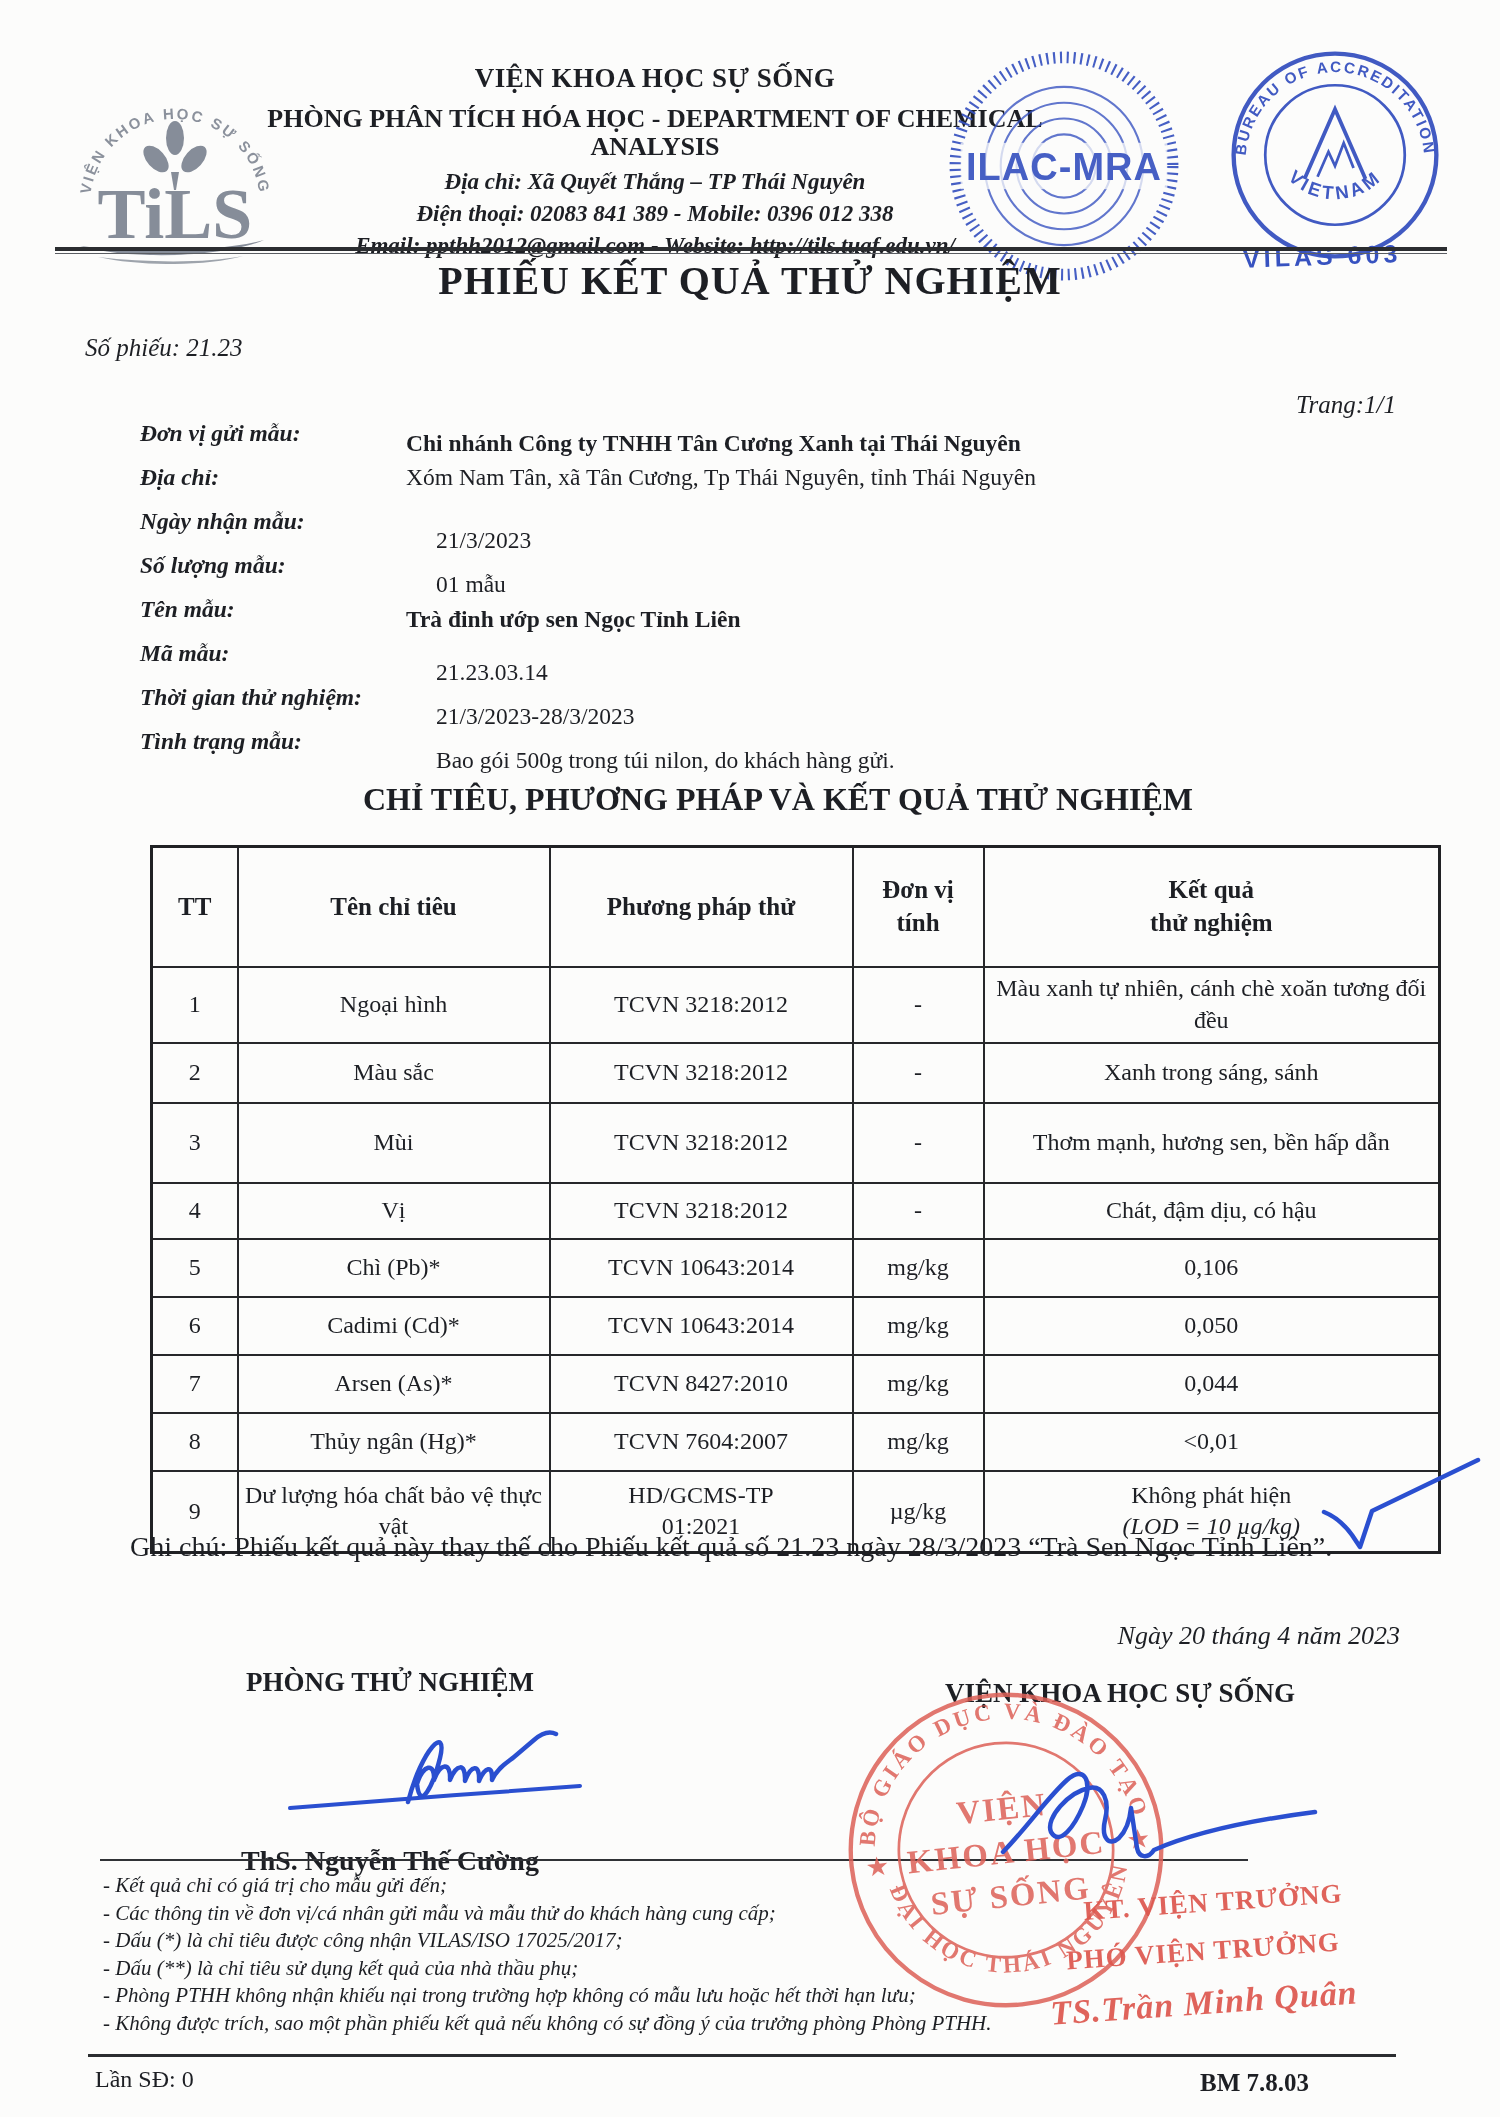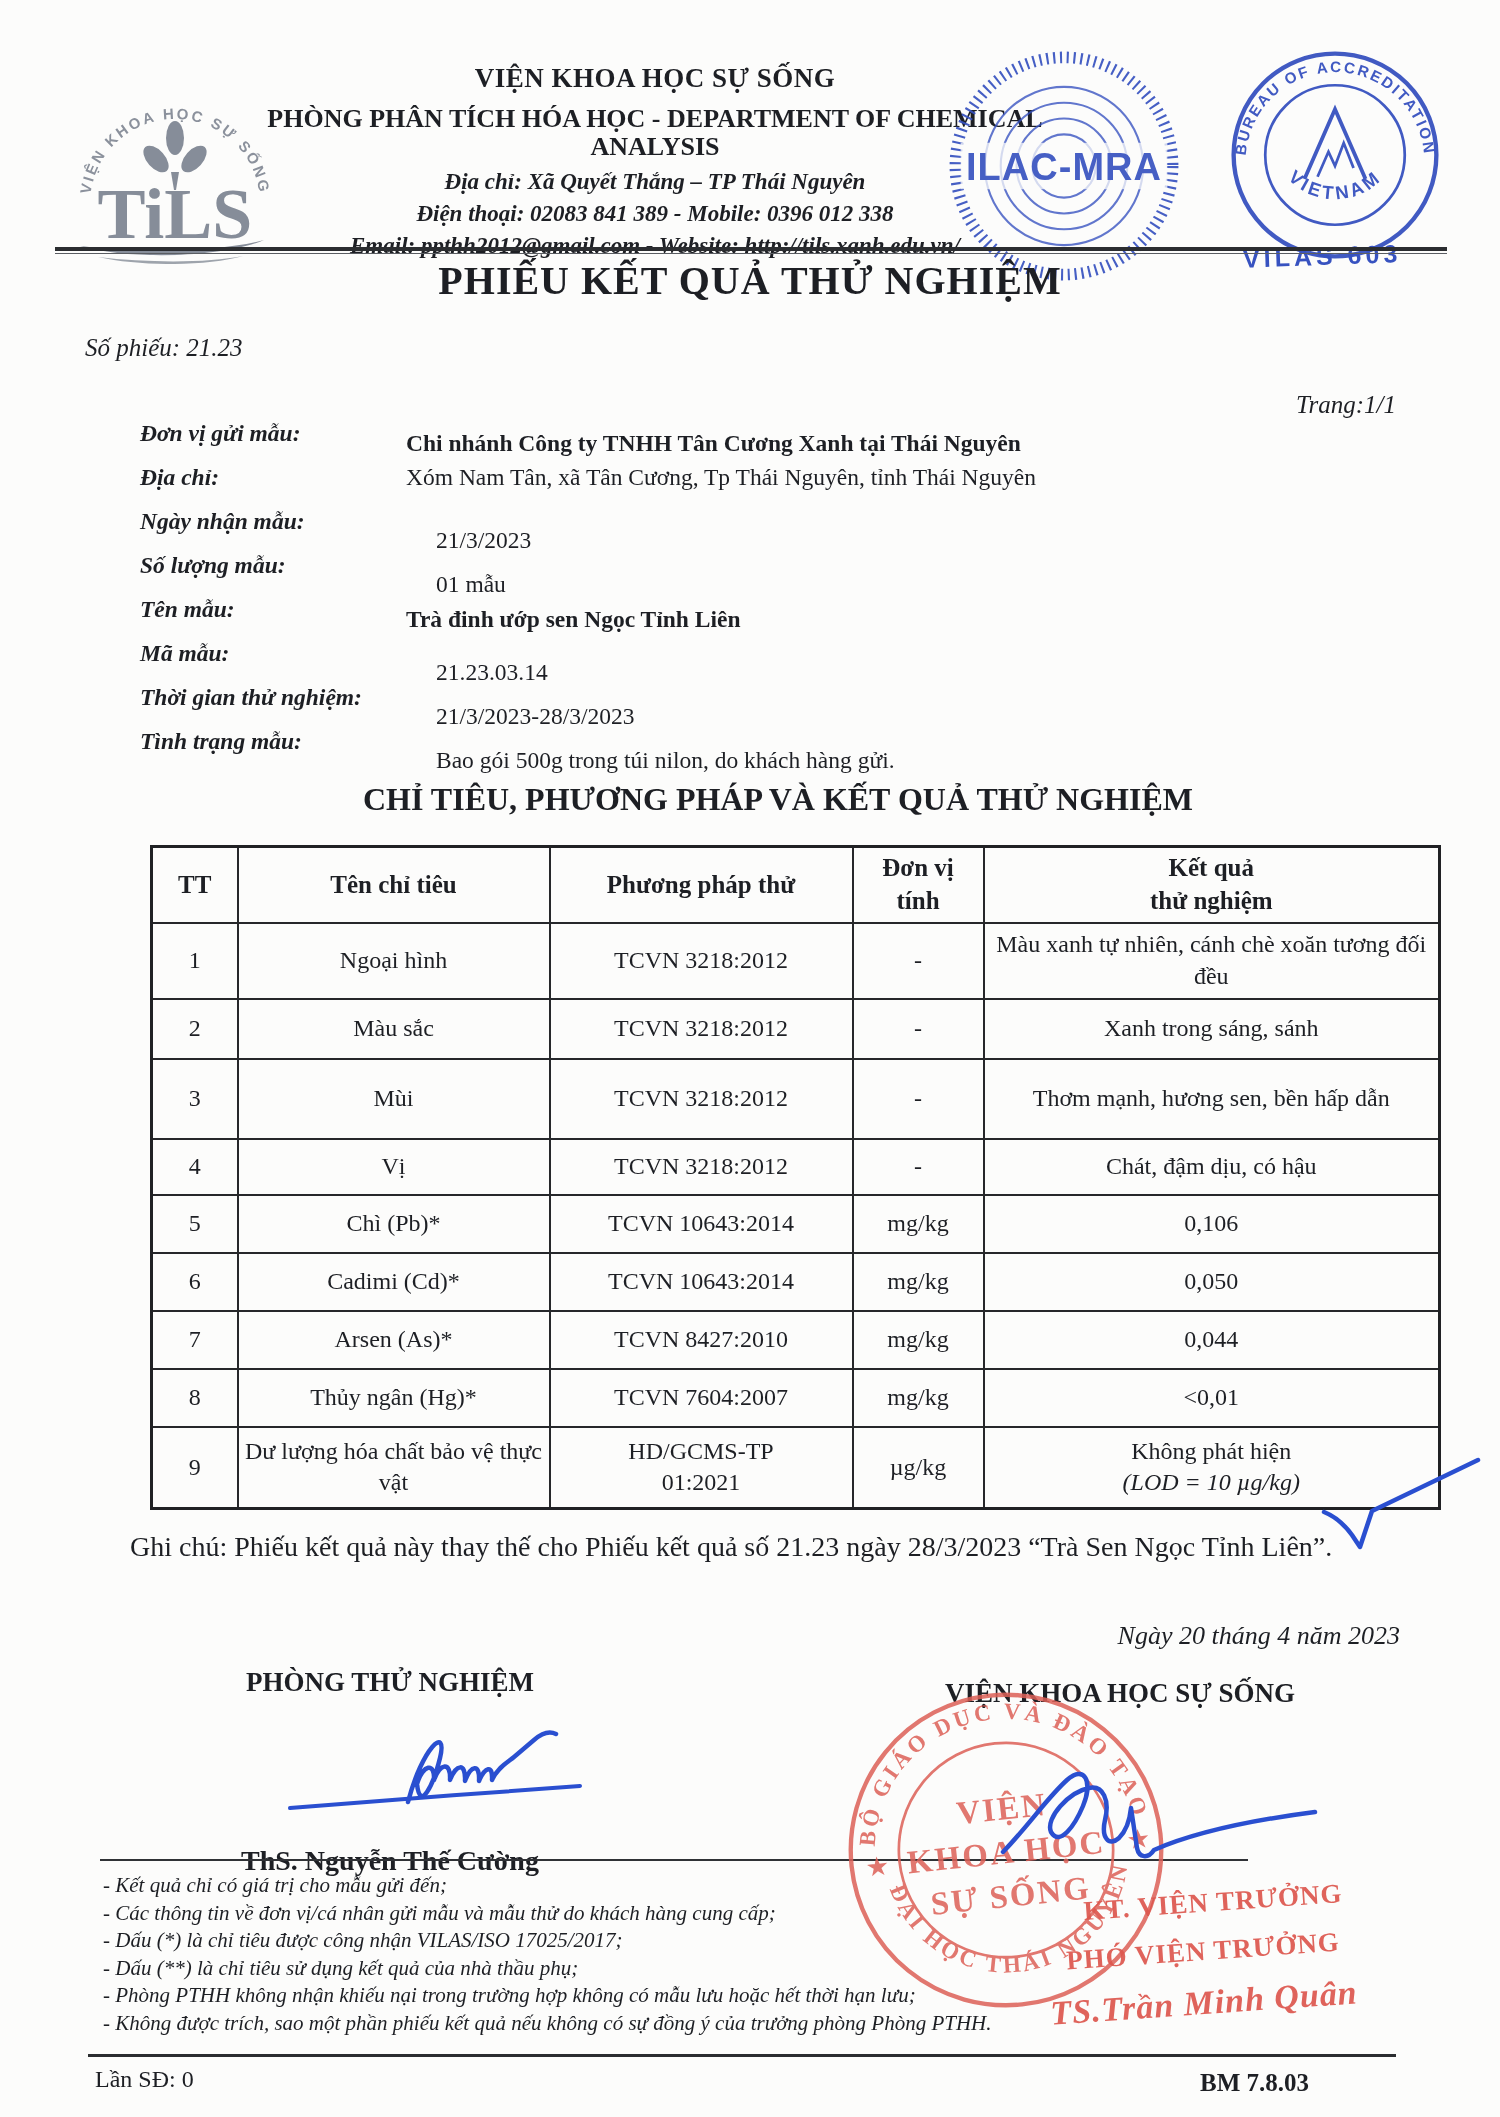--- a/index.html
+++ b/index.html
@@ -103,21 +103,21 @@
       <path d="M 22 186 C 70 200 165 198 206 180 C 165 192 80 192 22 186 Z"></path>
       <path d="M 40 197 C 85 207 150 206 185 196 C 150 203 90 203 40 197 Z" opacity=".8"></path>
     </g>
   </svg>
 
   <div class="abs hdr-center">
     <div class="org">VIỆN KHOA HỌC SỰ SỐNG</div>
     <div class="dept">PHÒNG PHÂN TÍCH HÓA HỌC - DEPARTMENT OF CHEMICAL ANALYSIS</div>
     <div class="addr">Địa chỉ: Xã Quyết Thắng – TP Thái Nguyên</div>
     <div class="phone">Điện thoại: 02083 841 389 - Mobile: 0396 012 338</div>
-    <div class="email">Email: ppthh2012@gmail.com - Website: http://tils.xanh.edu.vn/</div>
+    <div class="email">Email: ppthh2012@gmail.com - Website: http://tils.tuaf.edu.vn/</div>
   </div>
 
   <svg class="abs stamp-ilac" viewBox="0 0 220 220">
     <circle class="blue" cx="110" cy="110" r="103" stroke-width="11" stroke-dasharray="2 4.5"></circle>
     <g class="blue" stroke-width="2" opacity=".85">
       <path d="M 35 110 A 75 75 0 0 1 185 110"></path>
       <path d="M 50 110 A 60 60 0 0 1 170 110"></path>
       <path d="M 65 110 A 45 45 0 0 1 155 110"></path>
       <path d="M 80 110 A 30 30 0 0 1 140 110"></path>
       <path d="M 35 110 A 75 75 0 0 0 185 110"></path>
@@ -198,21 +198,21 @@
 
   <table class="rtable">
     <colgroup>
         <col style="width:86px">
         <col style="width:312px">
         <col style="width:303px">
         <col style="width:131px">
         <col style="width:456px">
       </colgroup>
     <tbody>
-        <tr style="height:76px">
+        <tr style="height:120px">
       <th class="c">TT</th>
       <th class="c">Tên chỉ tiêu</th>
       <th class="c">Phương pháp thử</th>
       <th class="c">
         <span style="display:block">Đơn vị</span>
         <span style="display:block">tính</span>
       </th>
       <th class="c">
         <span style="display:block">Kết quả</span>
         <span style="display:block">thử nghiệm</span>

